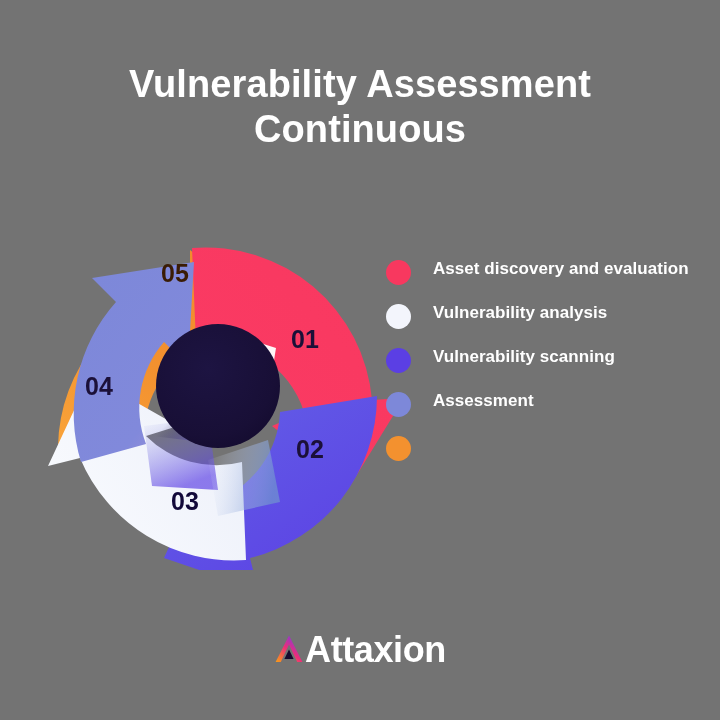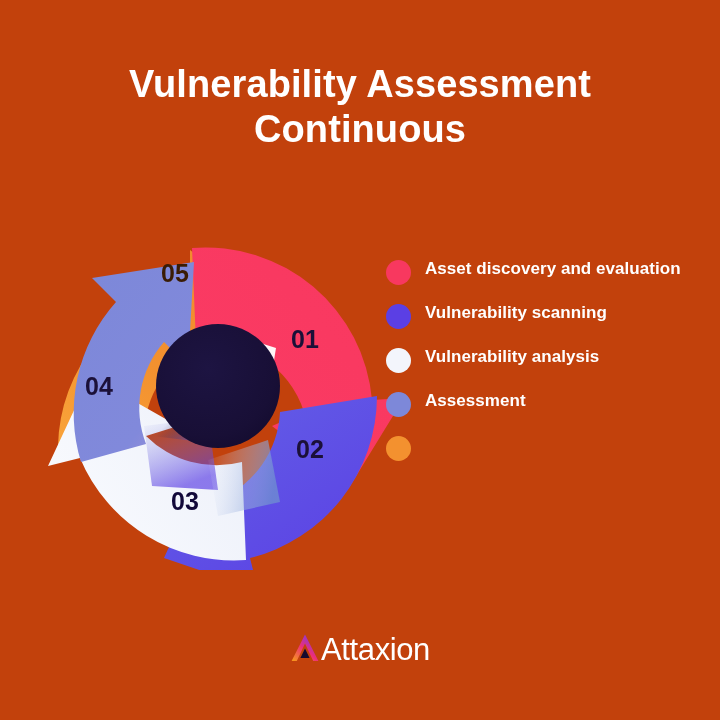--- a/index.html
+++ b/index.html
@@ -60,20 +60,21 @@
   .legend {
     position: absolute;
     left: 386px;
     top: 258px;
     width: 320px;
   }
   .legend-item {
     display: flex;
     align-items: flex-start;
     margin-bottom: 17px;
+    gap: 8px;
   }
   .legend-item:last-child { margin-bottom: 0; }
   .legend-dot {
     flex: 0 0 auto;
     width: 25px;
     height: 25px;
     border-radius: 50%;
     margin-right: 14px;
     margin-top: 2px;
   }
@@ -94,30 +95,30 @@
     width: 720px;
     display: flex;
     align-items: center;
     justify-content: center;
   }
   .logo-mark {
     margin-right: 1px;
   }
   .logo-text {
     color: #ffffff;
-    font-size: 31px;
-    font-weight: normal;
+    font-size: 36px;
+    font-weight: bold;
     letter-spacing: -0.4px;
     line-height: 1;
   }
 </style>
 </head>
 <body style="background: rgb(22, 10, 46);">
 
-<div class="canvas" style="background: #c2410c;">
+<div class="canvas" style="background: #737373;">
 
   <div class="title">
     <span>Vulnerability Assessment</span>
     <span class="l2">Continuous</span>
   </div>
 
   <div class="diagram">
     <svg width="372" height="380" viewBox="0 0 372 380" xmlns="http://www.w3.org/2000/svg">
       <defs>
 
@@ -242,26 +243,26 @@
       <text class="seg-num" x="67" y="205" text-anchor="middle">04</text>
     </svg>
   </div>
 
   <div class="legend">
     <div class="legend-item">
       <span class="legend-dot" style="background: rgb(248, 56, 95);"></span>
       <span class="legend-label">Asset discovery and evaluation</span>
     </div>
     <div class="legend-item">
+      <span class="legend-dot" style="background: rgb(243, 245, 252);"></span>
+      <span class="legend-label">Vulnerability analysis</span>
+    </div>
+    <div class="legend-item">
       <span class="legend-dot" style="background: rgb(91, 63, 228);"></span>
       <span class="legend-label">Vulnerability scanning</span>
-    </div>
-    <div class="legend-item">
-      <span class="legend-dot" style="background: rgb(243, 245, 252);"></span>
-      <span class="legend-label">Vulnerability analysis</span>
     </div>
     <div class="legend-item">
       <span class="legend-dot" style="background: rgb(125, 136, 217);"></span>
       <span class="legend-label">Assessment</span>
     </div>
     <div class="legend-item">
       <span class="legend-dot" style="background: rgb(243, 145, 47);"></span>
     </div>
   </div>
 

